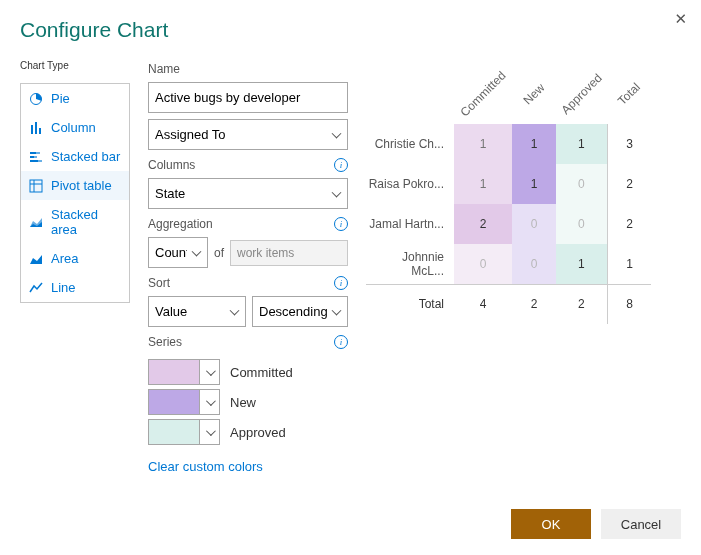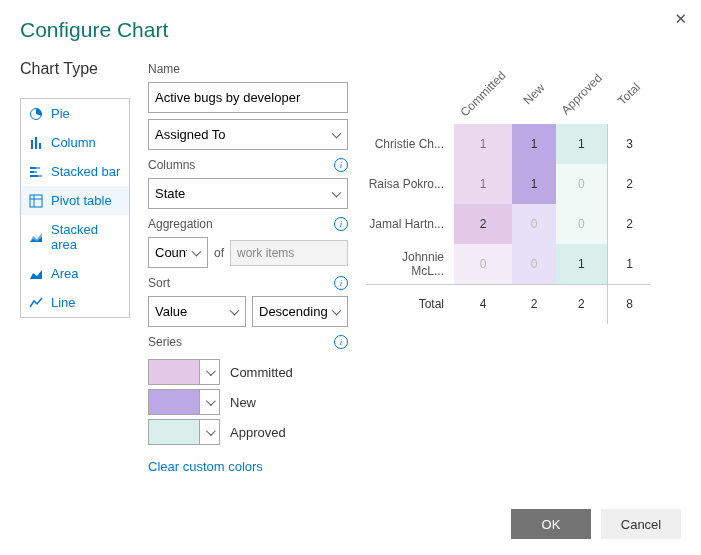--- a/index.html
+++ b/index.html
@@ -2,21 +2,21 @@
 <html><head>
 <meta charset="utf-8">
 <style>
   * { box-sizing: border-box; font-family: "Segoe UI", Arial, sans-serif; }
   body { margin: 0; padding: 0; background: #fff; color: #333; font-size: 13px; width: 701px; height: 555px; position: relative; }
   .dialog { width: 701px; height: 555px; position: relative; padding: 12px 20px 16px 20px; }
   .close { position: absolute; top: 10px; right: 14px; cursor: pointer; font-size: 15px; color: #555; }
   h2 { font-weight: 400; font-size: 21px; margin: 6px 0 18px 0; color: #0f766e; }
   .body { display: flex; gap: 18px; }
   
-  .side-label { font-size: 16px; margin-bottom: 20px; }
+  .side-label { font-size: 10px; margin-bottom: 12px; }
   .sidebar { width: 110px; border: 1px solid #c8c8c8; }
   .sb-item { display: flex; align-items: center; gap: 8px; padding: 7px 8px; color: #0078d4; cursor: pointer; font-size: 13px; }
   .sb-item.selected { background: #eff6fc; }
   .sb-ico { width: 14px; height: 14px; display: flex; align-items: center; justify-content: center; color: #0078d4; }
   
   .form { width: 200px; display: flex; flex-direction: column; gap: 6px; }
   .lbl { font-size: 12px; color: #555; display: flex; justify-content: space-between; align-items: center; margin-top: 2px;}
   .info { width: 14px; height: 14px; border: 1px solid #0078d4; border-radius: 50%; display: inline-flex; align-items: center; justify-content: center; font-size: 9px; color: #0078d4; font-style: italic; font-family: Georgia, serif;}
   .txt, .sel { width: 100%; height: 31px; border: 1px solid #a6a6a6; padding: 0 6px; font-size: 13px; background: #fff; }
   .sel { appearance: none; background-image: none; position: relative; padding-right: 20px; }
@@ -41,21 +41,21 @@
   .pv th.rot { height: 60px; width: 44px; font-weight: 400; color: #666; }
   .pv th.rot > div { transform: rotate(-45deg); white-space: nowrap; }
   .pv td, .pv th { text-align: center; padding: 0; }
   .pv td.name { text-align: right; padding-right: 10px; color: #555; font-size: 12px; height: 40px; width: 88px;}
   .pv td.cell { width: 44px; height: 40px; }
   .pv tr.total td { border-top: 1px solid #ccc; color: #333; }
   .pv td.rt { border-left: 1px solid #ccc; width: 44px; }
   
   .footer { position: absolute; right: 20px; bottom: 16px; display: flex; gap: 10px; }
   .btn { min-width: 80px; height: 30px; border: none; cursor: pointer; font-size: 13px; }
-  .btn.ok { background: #737373; color: #fff; }
+  .btn.ok { background: #a16207; color: #fff; }
   .btn.cancel { background: #efefef; color: #333; text-align: center; }
 </style>
 </head>
 <body>
 
 <div class="dialog">
   <div class="close">✕</div>
   <h2>Configure Chart</h2>
 
   <div class="body">

